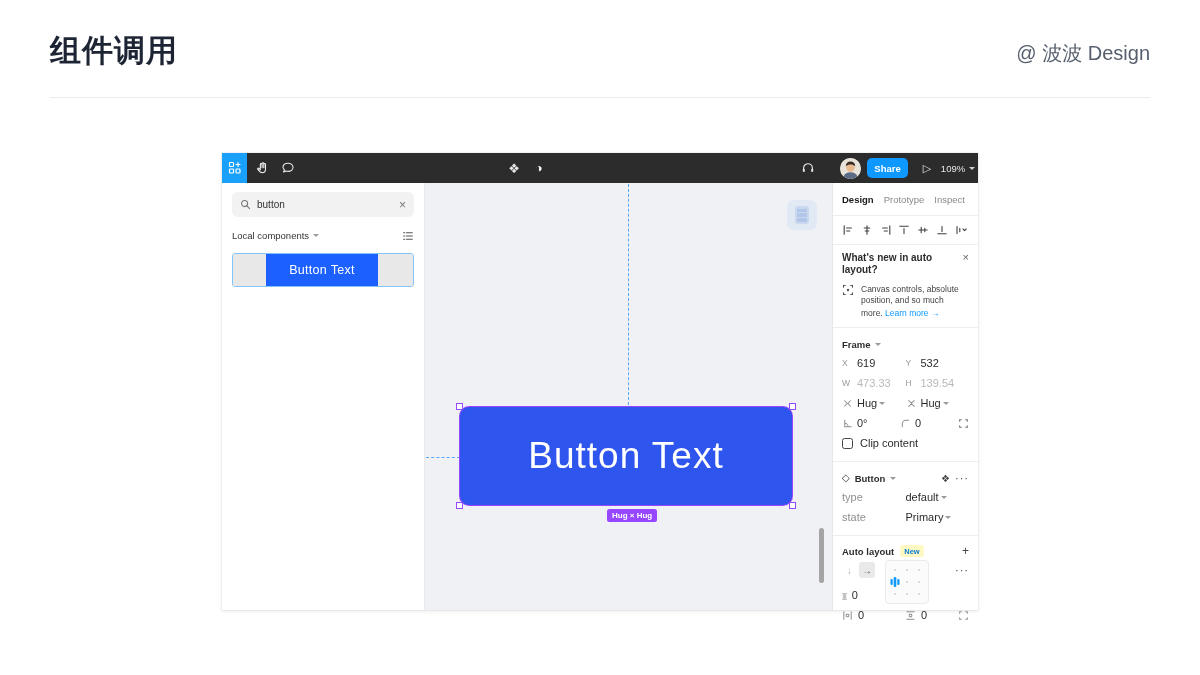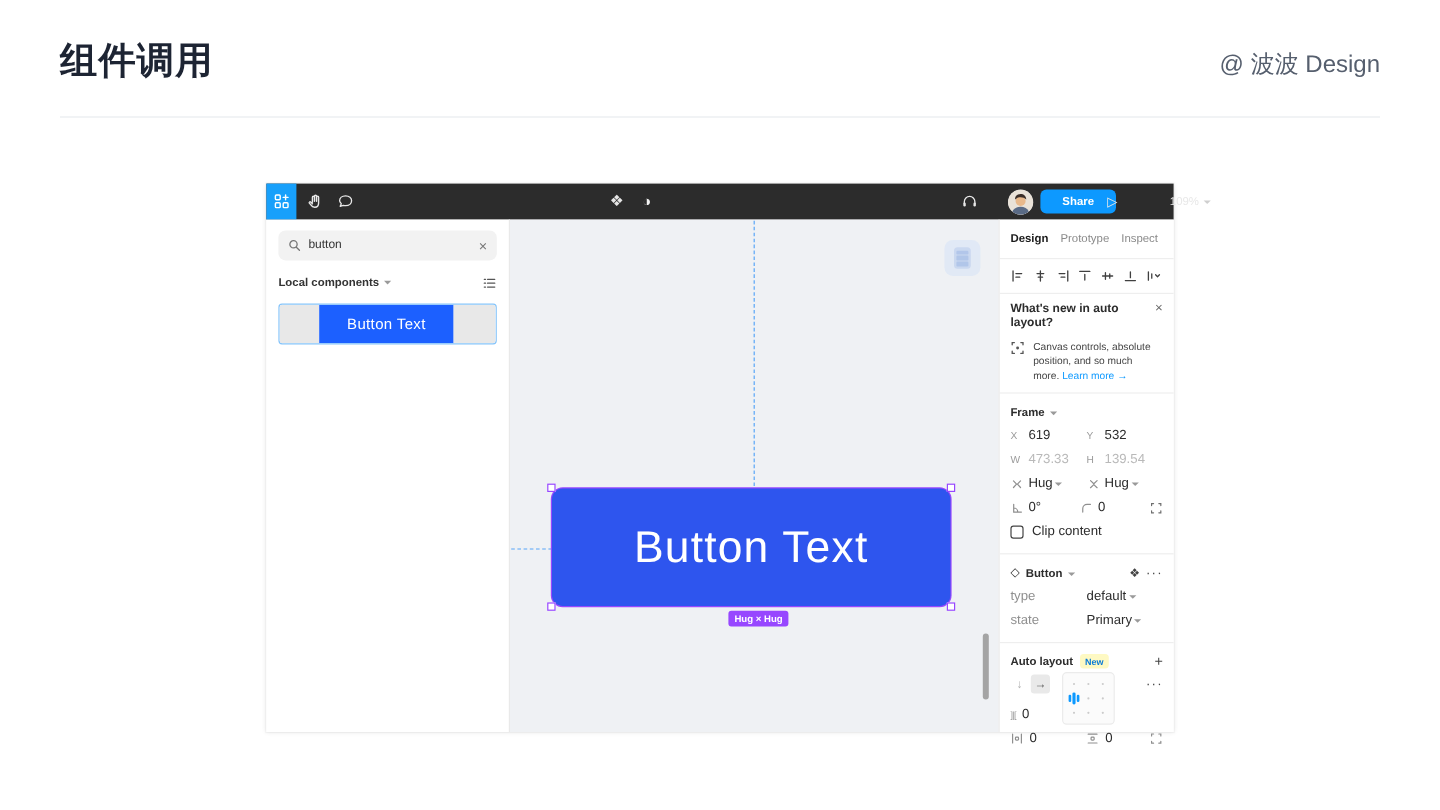--- a/index.html
+++ b/index.html
@@ -20,38 +20,38 @@
   .fg-toolbar { position:absolute; left:0; top:0; right:0; height:30px; background:#2c2c2c; }
   .fg-toolbar .tbtn { position:absolute; top:0; height:30px; display:flex; align-items:center; justify-content:center; }
   .t-assets { left:0; width:25px; background:#18A0FB; }
   .t-hand { left:28px; width:24px; }
   .t-comment { left:54px; width:24px; }
   .t-diamond { left:281px; width:22px; color:#e6e6e6; font-size:13px; }
   .t-contrast { left:306px; width:22px; color:#f2f2f2; font-size:12px; }
   .t-phones { left:574px; width:24px; }
   .t-avatar { left:616px; width:24px; }
   .t-avatar .ava { width:21px; height:21px; border-radius:50%; overflow:hidden; background:#ddd; }
-  .t-share { left:645px; top:5px; height:20px; width:63px; background:#0D99FF; border-radius:5px;
+  .t-share { left:645px; top:5px; height:20px; width:41px; background:#0D99FF; border-radius:5px;
              color:#fff; font-size:9.5px; font-weight:bold; display:flex; align-items:center; justify-content:center; position:absolute; }
   .t-play { left:694px; width:22px; color:#e8e8e8; font-size:11px; }
-  .t-zoom { left:748px; width:44px; color:#e8e8e8; font-size:9.5px; gap:4px; }
+  .t-zoom { left:714px; width:44px; color:#e8e8e8; font-size:9.5px; gap:4px; }
   .chev { width:0; height:0; border-left:3px solid transparent; border-right:3px solid transparent; border-top:3.5px solid #9a9a9a; display:inline-block; }
   .chev.lt { border-top-color:#cfcfcf; }
 
   
   .fg-left { position:absolute; left:0; top:30px; width:203px; bottom:0; background:#fff; border-right:1px solid #e9e9e9; }
   .lp-tabs { height:27px; display:flex; align-items:center; gap:12px; padding:0 10px; border-bottom:1px solid #ececec; position:relative; }
   .lp-tab { font-size:10px; color:#8a8a8a; }
   .lp-tab.active { color:#1a1a1a; font-weight:bold; }
   .lp-back { position:absolute; right:9px; top:7px; }
   .lp-search { margin:9px 10px 5px; height:25px; background:#f2f2f2; border-radius:6px; display:flex; align-items:center; padding:0 8px; gap:6px; }
   .lp-search input { border:none; outline:none; background:transparent; flex:1; font-size:10px; color:#333; font-family:inherit; }
   .lp-search .clear { color:#777; font-size:12px; line-height:1; cursor:pointer; }
   .lp-local { height:27px; display:flex; align-items:center; padding:0 10px; gap:4px; }
-  .lp-local .ttl { font-size:9.5px; font-weight:bold; color:#333; }
+  .lp-local .ttl { font-size:9.5px; font-weight:normal; color:#333; }
   .lp-local .sp { flex:1; }
   .lp-item { margin:4px 10px; height:34px; border:1px solid #83c3fa; border-radius:3px; display:flex; overflow:hidden; background:#fff; }
   .lp-item .pad { width:33px; background:#e8e8e8; }
   .lp-item .pad.r { width:35px; }
   .lp-item .btnprev { flex:1; background:#1c60ff; color:#fff; font-size:12.5px; display:flex; align-items:center; justify-content:center; letter-spacing:.3px; }
 
   
   .fg-canvas { position:absolute; left:203px; top:30px; right:146px; bottom:0; background:#eff1f4; overflow:hidden; }
   .ghost { position:absolute; left:362px; top:17px; width:30px; height:30px; background:#dfe8f6; border-radius:7px; display:flex; align-items:center; justify-content:center; opacity:.85; }
   .ghost .inner { width:14px; height:18px; border-radius:3px; background:#c4d4ef; display:flex; flex-direction:column; justify-content:space-between; padding:2.5px 2px; }

